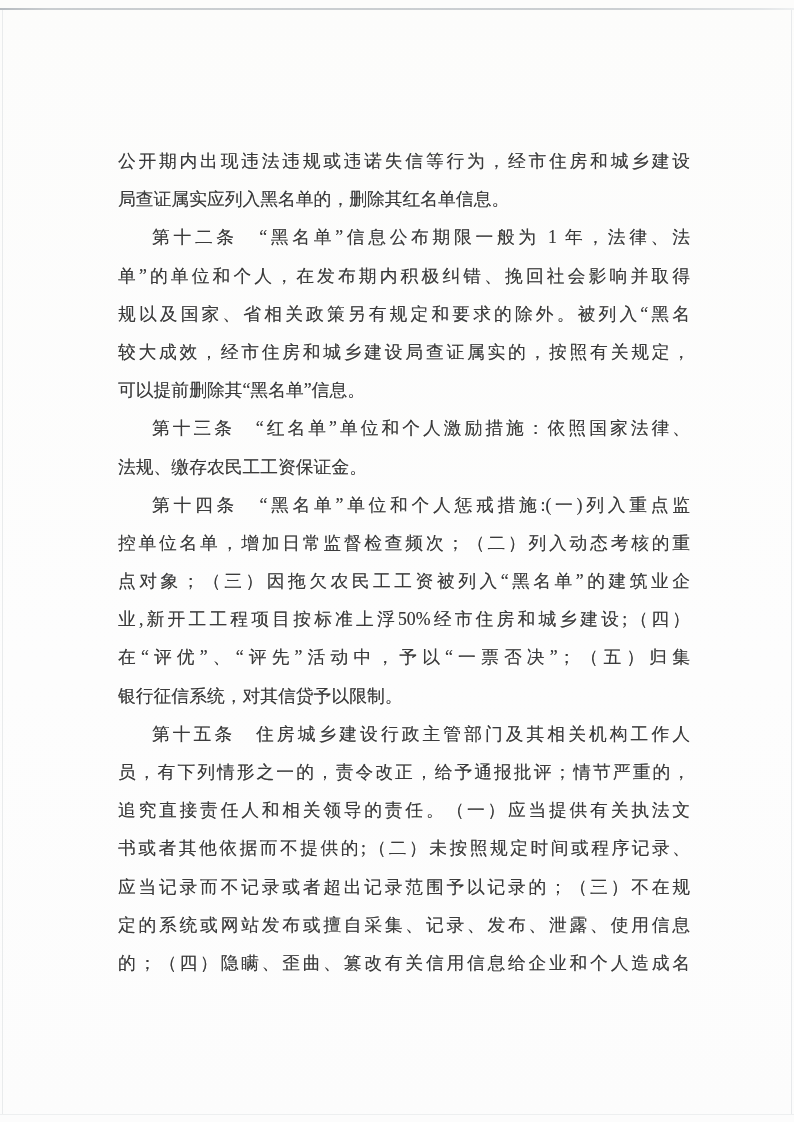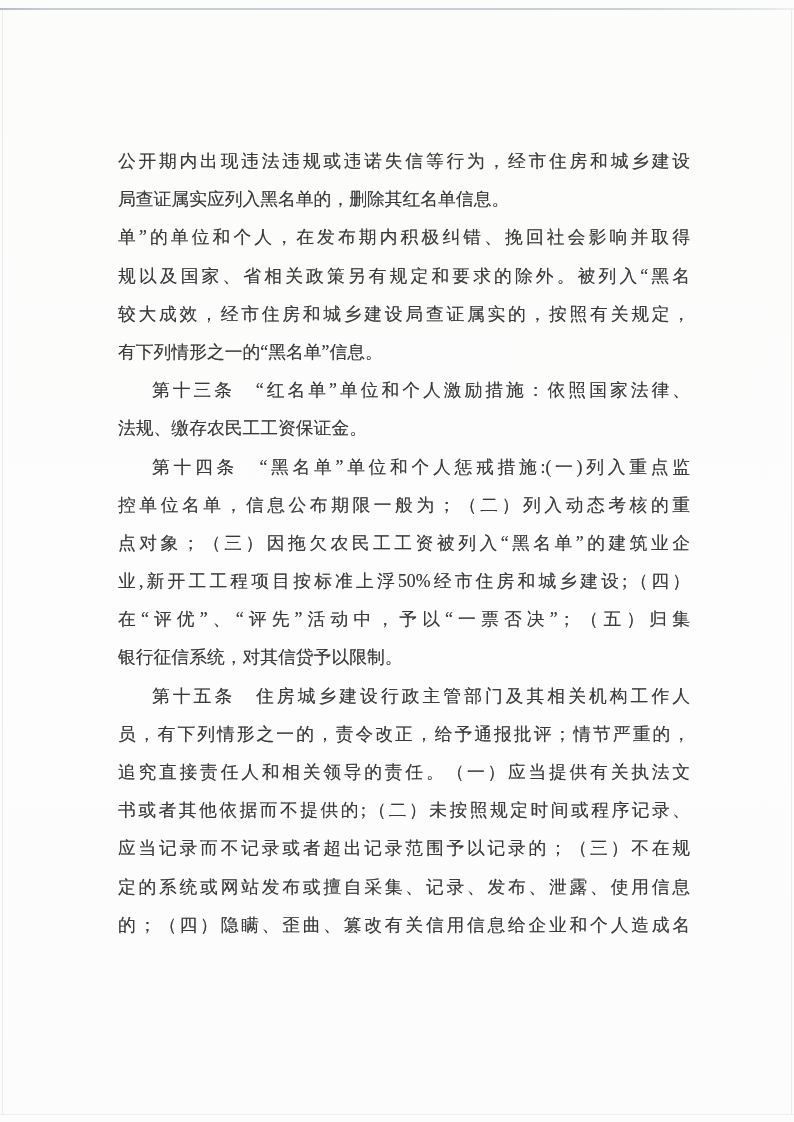--- a/index.html
+++ b/index.html
@@ -73,28 +73,29 @@
 <body>
 
 <div class="page">
   <div class="scan-edge-top"></div>
   <div class="scan-edge-left"></div>
   <div class="scan-edge-right"></div>
   <div class="scan-edge-bottom"></div>
   <div class="textblock">
       <div class="line">公开期内出现违法违规或违诺失信等行为，经市住房和城乡建设</div>
       <div class="line no-fill">局查证属实应列入黑名单的，删除其红名单信息。</div>
+      <div class="line indent">第十二条　“黑名单”信息公布期限一般为 1 年，法律、法</div>
       <div class="line">单”的单位和个人，在发布期内积极纠错、挽回社会影响并取得</div>
       <div class="line">规以及国家、省相关政策另有规定和要求的除外。被列入“黑名</div>
       <div class="line">较大成效，经市住房和城乡建设局查证属实的，按照有关规定，</div>
-      <div class="line no-fill">有下列情形之一的“黑名单”信息。</div>
+      <div class="line no-fill">可以提前删除其“黑名单”信息。</div>
       <div class="line indent">第十三条　“红名单”单位和个人激励措施：依照国家法律、</div>
       <div class="line no-fill">法规、缴存农民工工资保证金。</div>
       <div class="line indent">第十四条　“黑名单”单位和个人惩戒措施:(一)列入重点监</div>
-      <div class="line">控单位名单，信息公布期限一般为；（二）列入动态考核的重</div>
+      <div class="line">控单位名单，增加日常监督检查频次；（二）列入动态考核的重</div>
       <div class="line">点对象；（三）因拖欠农民工工资被列入“黑名单”的建筑业企</div>
       <div class="line">业,新开工工程项目按标准上浮50%经市住房和城乡建设;（四）</div>
       <div class="line">在“评优”、“评先”活动中，予以“一票否决”；（五）归集</div>
       <div class="line no-fill">银行征信系统，对其信贷予以限制。</div>
       <div class="line indent">第十五条　住房城乡建设行政主管部门及其相关机构工作人</div>
       <div class="line">员，有下列情形之一的，责令改正，给予通报批评；情节严重的，</div>
       <div class="line">追究直接责任人和相关领导的责任。（一）应当提供有关执法文</div>
       <div class="line">书或者其他依据而不提供的;（二）未按照规定时间或程序记录、</div>
       <div class="line">应当记录而不记录或者超出记录范围予以记录的；（三）不在规</div>
       <div class="line">定的系统或网站发布或擅自采集、记录、发布、泄露、使用信息</div>

